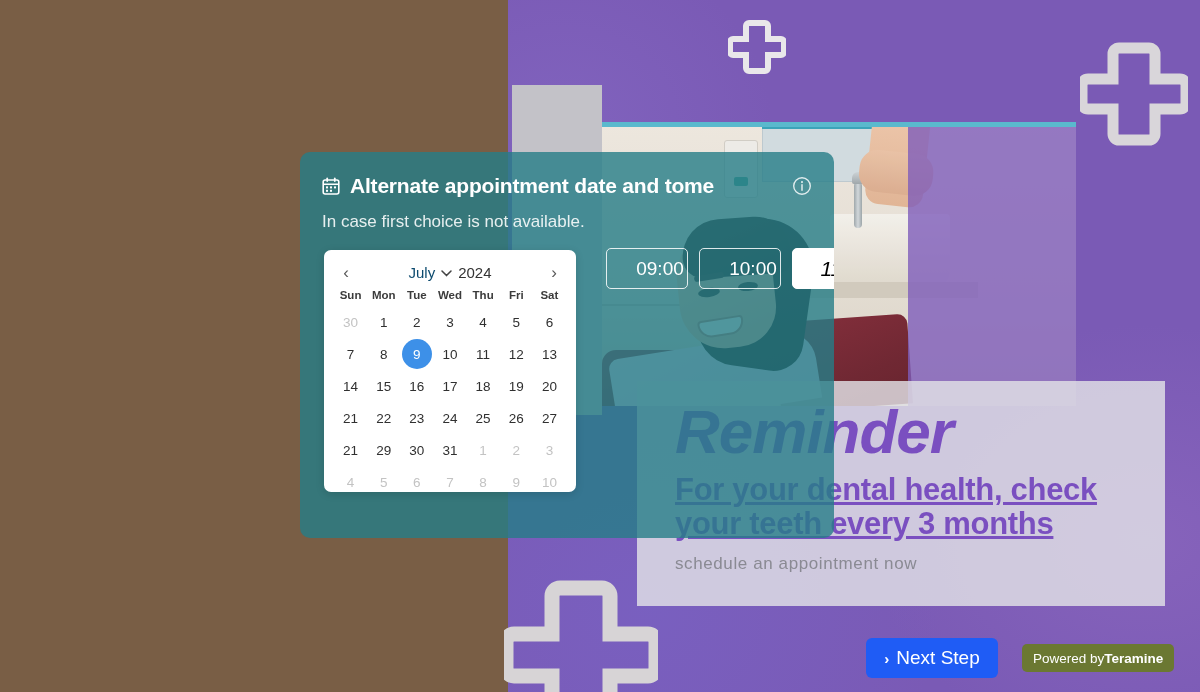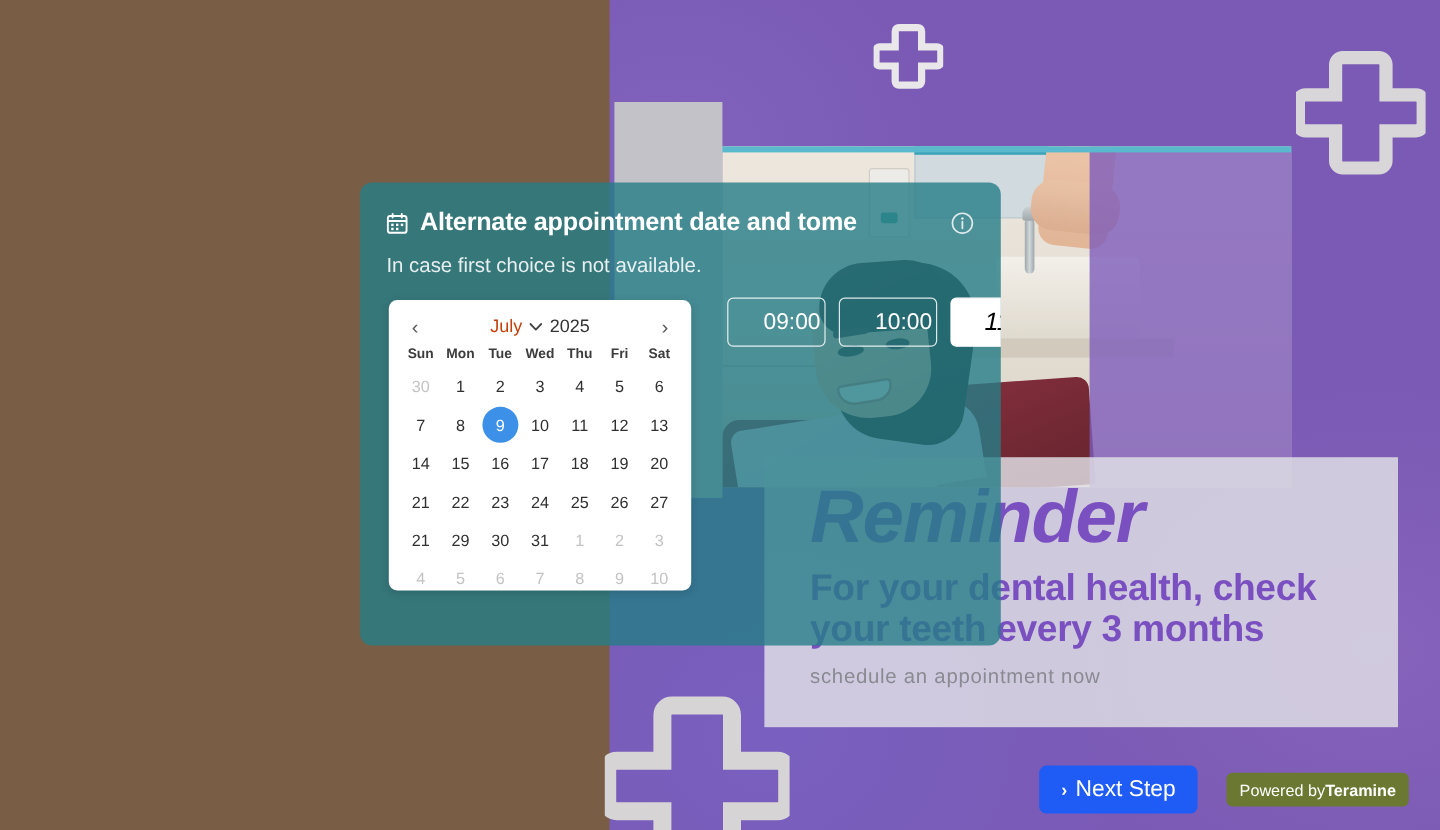--- a/index.html
+++ b/index.html
@@ -217,20 +217,21 @@
   }
   .promo-sub {
     position: absolute;
     left: 38px; top: 92px;
     width: 470px;
     font-size: 31px;
     font-weight: 700;
     line-height: 34px;
     color: #7a4fc0;
     letter-spacing: -.3px;
+    text-decoration: underline;
   }
   .promo-cta {
     position: absolute;
     left: 38px; top: 173px;
     font-size: 17px;
     color: #8a8a93;
     letter-spacing: .6px;
   }
 
   
@@ -303,21 +304,21 @@
   }
   .cal-mid {
     flex: 1;
     display: flex;
     align-items: center;
     justify-content: center;
     gap: 6px;
   }
   .cal-month {
     font-size: 15px;
-    color: #c2410c;
+    color: #0c4a6e;
     cursor: pointer;
   }
   .cal-chev {
     font-size: 10px;
     color: #444;
     cursor: pointer;
     transform: translateY(1px);
   }
   .cal-year {
     font-size: 15px;
@@ -525,21 +526,21 @@
     <div class="calendar">
       <div class="cal-nav">
         <div class="cal-arrow">‹</div>
         <div class="cal-mid">
           <span class="cal-month">July</span>
           <span class="cal-chev">
             <svg width="11" height="7" viewBox="0 0 11 7">
               <path d="M1 1 L5.5 5.6 L10 1" fill="none" stroke="#444" stroke-width="1.5" stroke-linecap="round" stroke-linejoin="round"></path>
             </svg>
           </span>
-          <span class="cal-year">2025</span>
+          <span class="cal-year">2024</span>
         </div>
         <div class="cal-arrow">›</div>
       </div>
       <div class="cal-dows" id="cal-dows">
           <div class="cal-dow">Sun</div>
           <div class="cal-dow">Mon</div>
           <div class="cal-dow">Tue</div>
           <div class="cal-dow">Wed</div>
           <div class="cal-dow">Thu</div>
           <div class="cal-dow">Fri</div>

